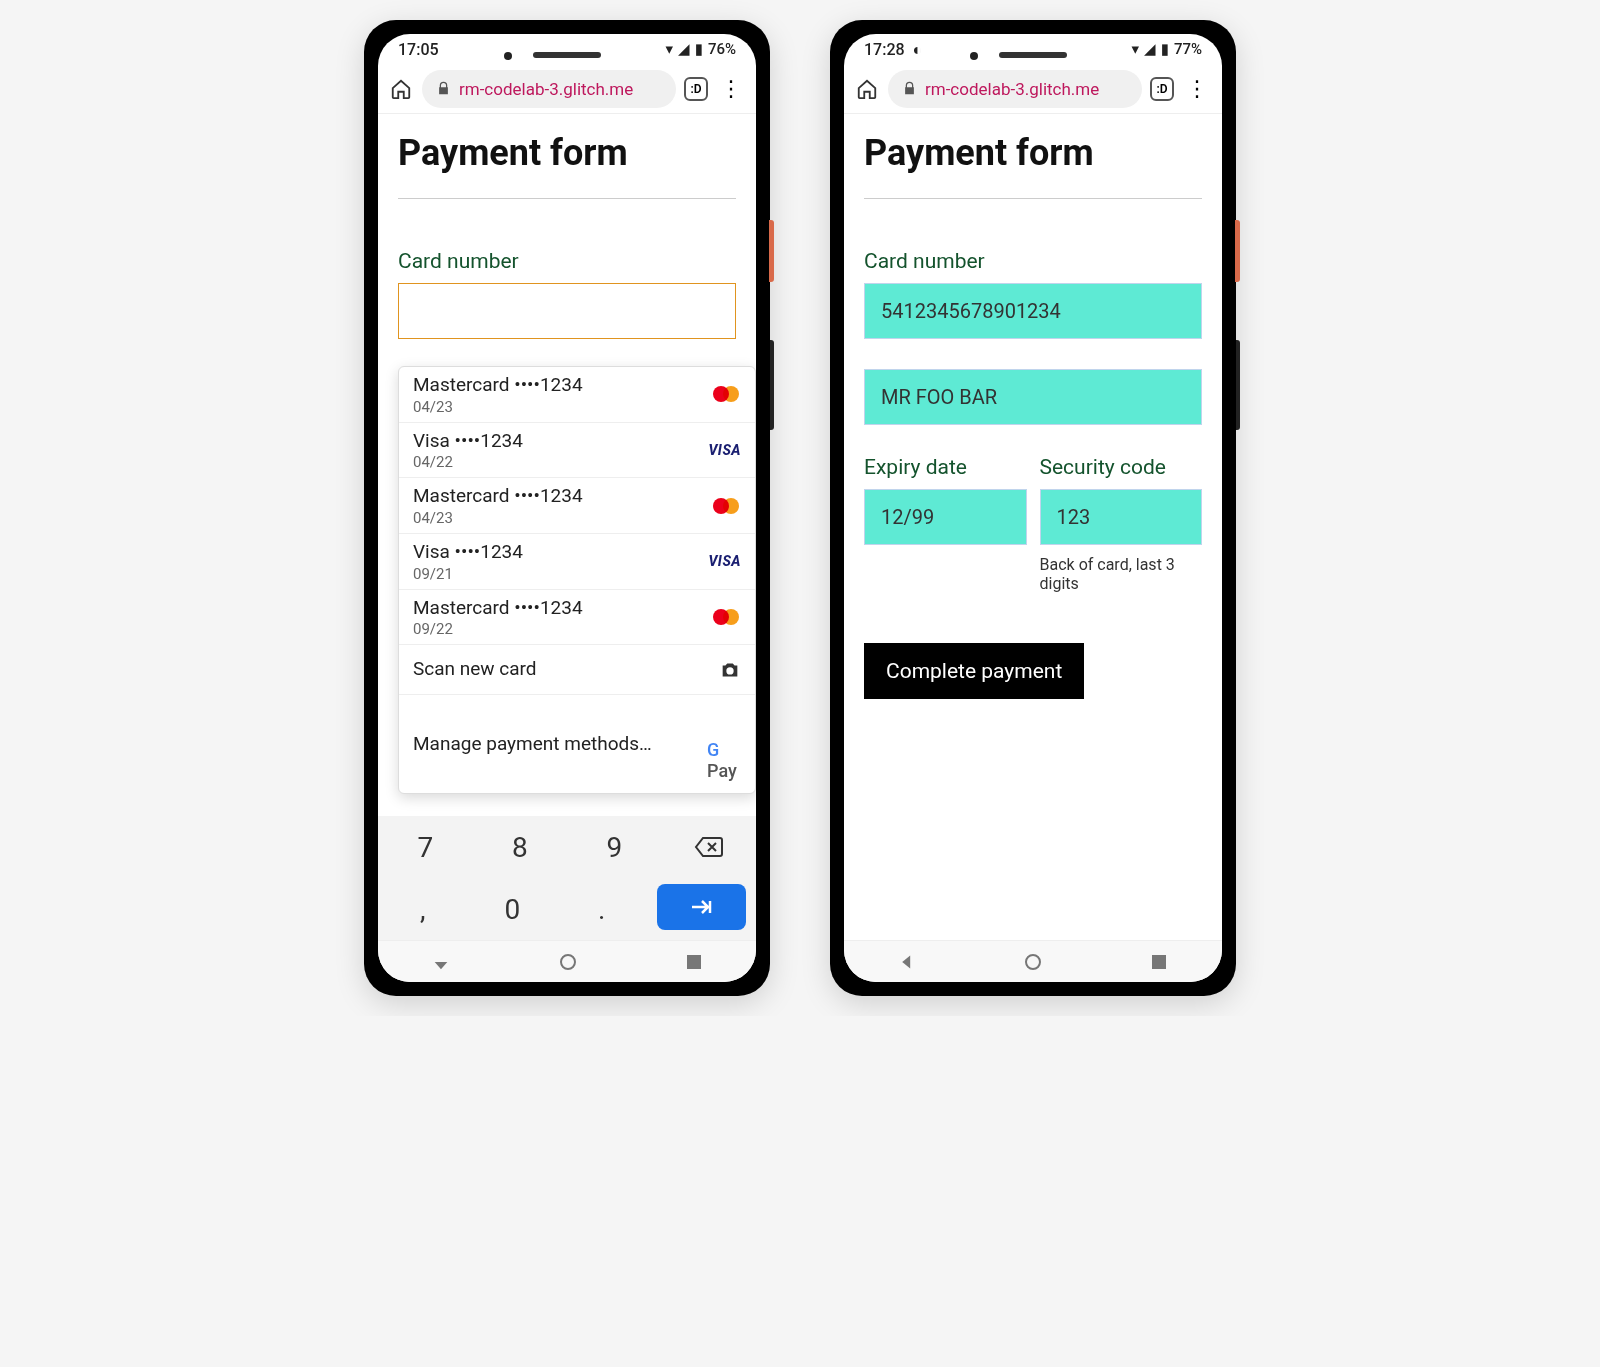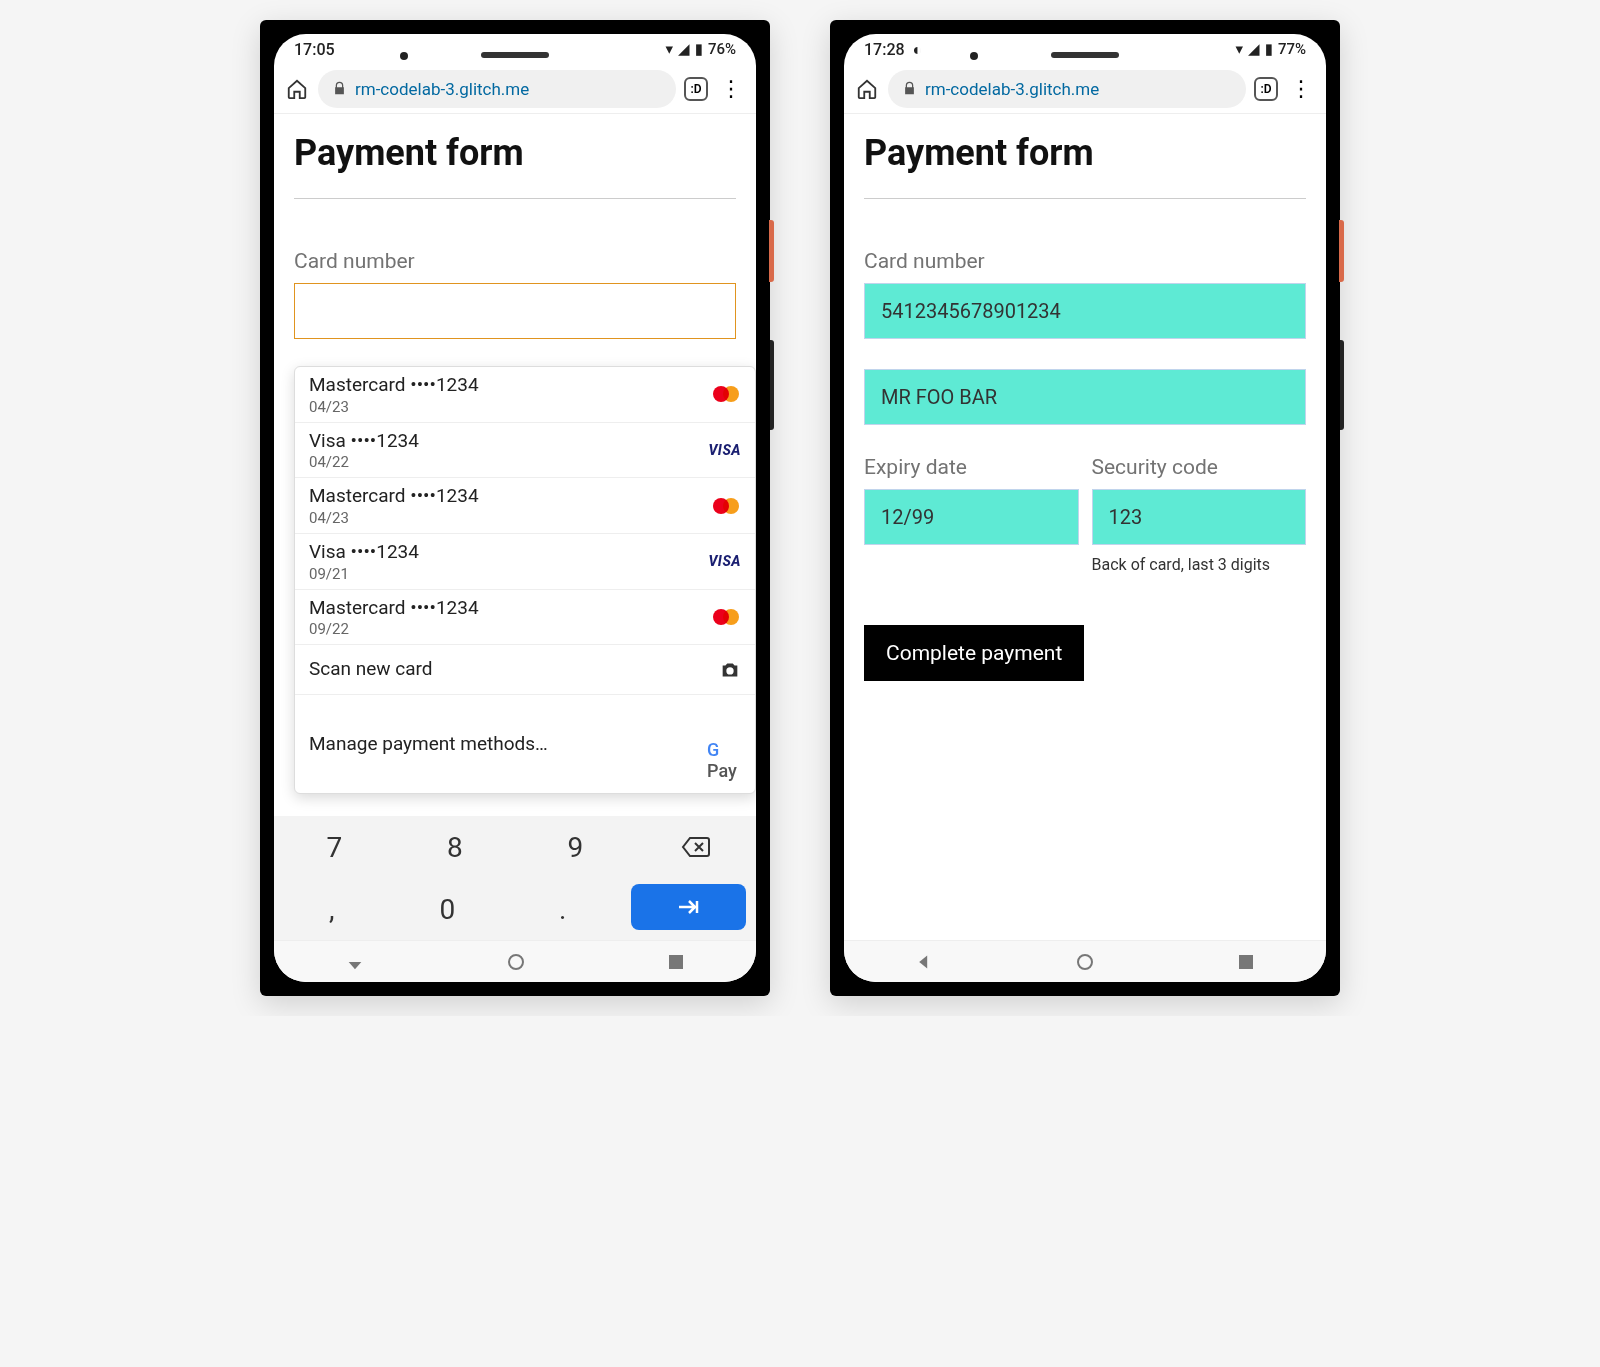--- a/index.html
+++ b/index.html
@@ -1,22 +1,22 @@
 <!DOCTYPE html>
 <html><head>
 <meta charset="utf-8">
 <style>
 * { margin: 0; padding: 0; box-sizing: border-box; font-family: Roboto, Arial, sans-serif; }
 body { background: #f5f5f5; padding: 20px; display: flex; gap: 60px; justify-content: center; }
 
 .phone {
-  width: 510px;
+  width: 406px;
   height: 976px;
   background: #000;
-  border-radius: 6px;
+  border-radius: 32px;
   padding: 14px;
   position: relative;
   box-shadow: 0 8px 30px rgba(0,0,0,0.15);
 }
 .phone::before {
   content: '';
   position: absolute;
   top: 32px;
   left: 50%;
   transform: translateX(-50%);
@@ -90,21 +90,21 @@
 .browser-bar .urlbox {
   flex: 1;
   background: #f0f0f0;
   border-radius: 22px;
   height: 38px;
   display: flex;
   align-items: center;
   padding: 8px 14px;
   gap: 8px;
   font-size: 17px;
-  color: #0369a1;
+  color: #be185d;
 }
 .browser-bar .tabs-badge {
   border: 2px solid #555;
   border-radius: 6px;
   width: 24px;
   height: 24px;
   display:flex;align-items:center;justify-content:center;
   font-size: 12px;
   font-weight: 600;
 }
@@ -113,21 +113,21 @@
 
 .content { flex: 1; padding: 18px 20px; overflow: hidden; position: relative; }
 .page-title {
   font-size: 36px;
   font-weight: 700;
   color: #111;
   border-bottom: 1px solid #ccc;
   padding-bottom: 24px;
   margin-bottom: 50px;
 }
-.label { font-size: 21px; color: #737373; margin-bottom: 10px; }
+.label { font-size: 21px; color: #14532d; margin-bottom: 10px; }
 .input-empty {
   width: 100%;
   height: 56px;
   border: 1.5px solid #e0941f;
   background: #fff;
 }
 
 
 .autofill-dd {
   position: absolute;

